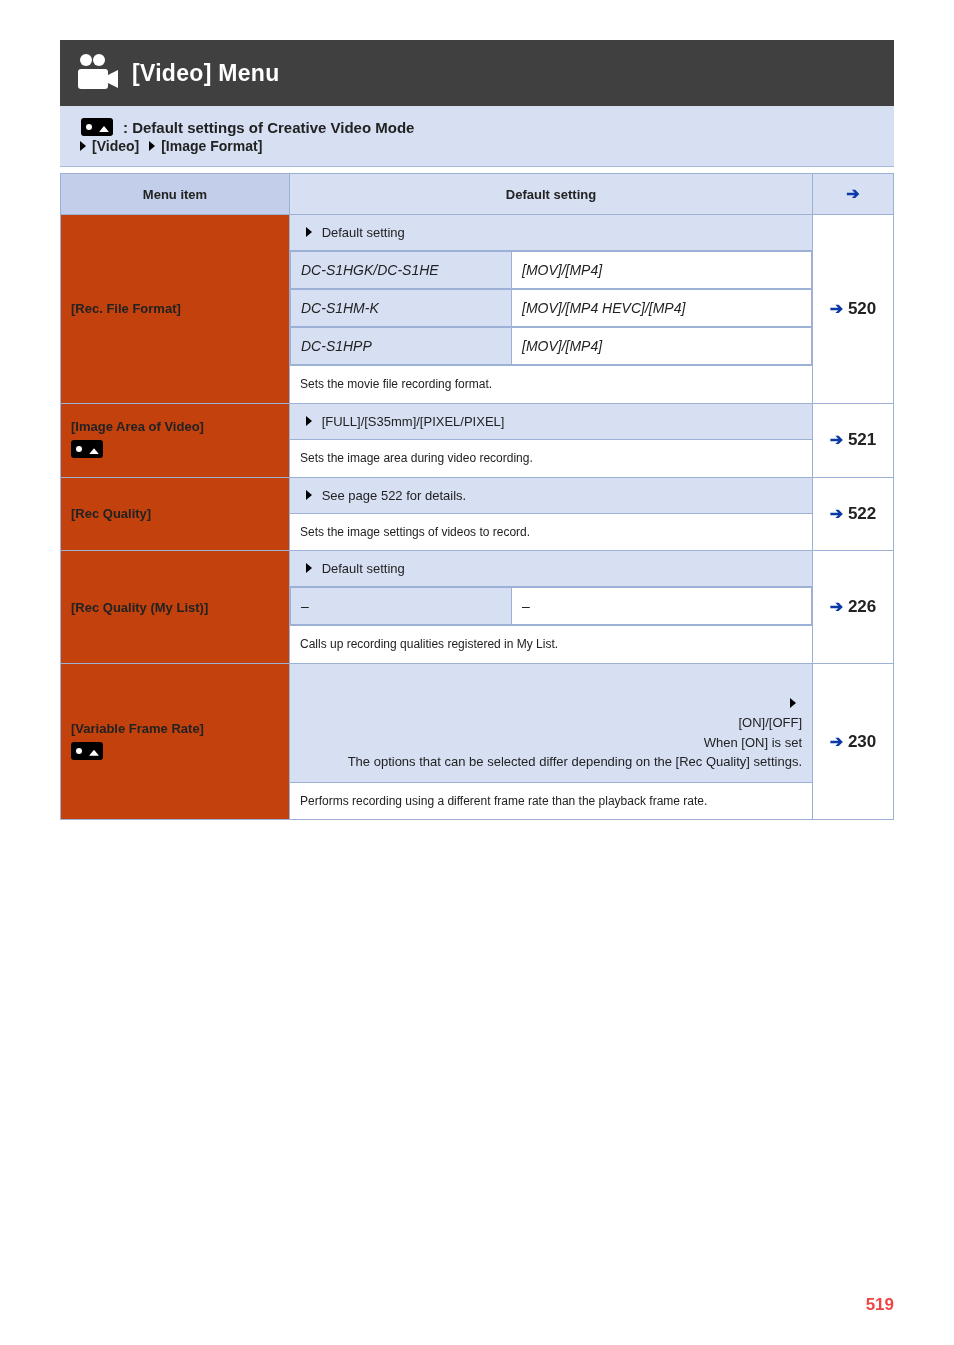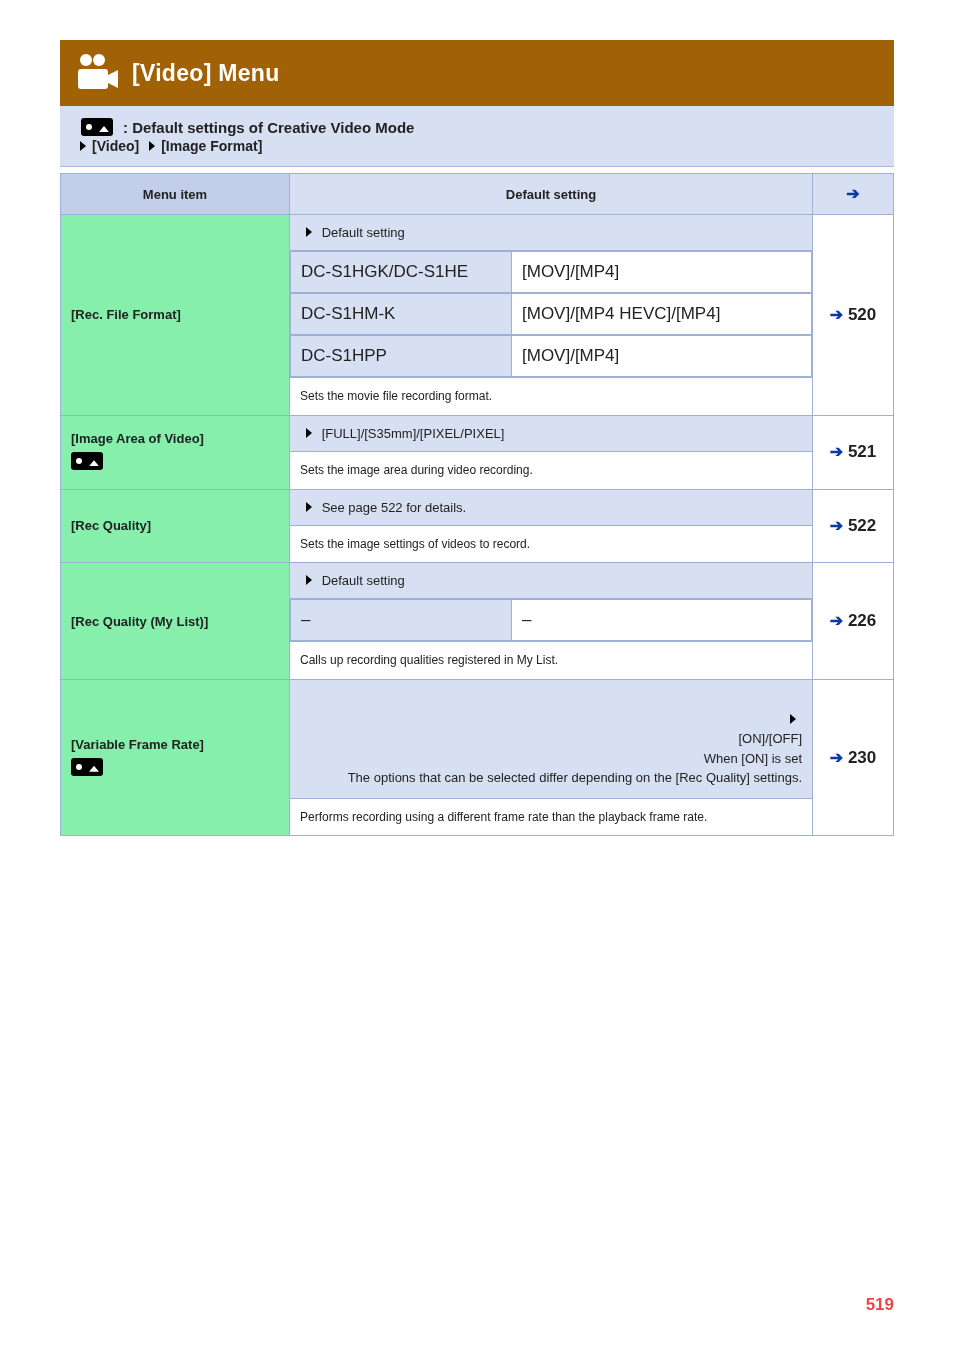--- a/index.html
+++ b/index.html
@@ -1,35 +1,35 @@
 <!DOCTYPE html>
 <html><head>
 <meta charset="utf-8">
 <style>
   body { margin:0; font-family: Arial, Helvetica, sans-serif; font-size:13px; color:#222; background:#fff; }
   .page { width:954px; min-height:1345px; box-sizing:border-box; padding:40px 60px 0 60px; position:relative; }
 
-  .header-bar { background:#a16207; color:#fff; height:66px; display:flex; align-items:center; padding:0 14px; }
+  .header-bar { background:#404040; color:#fff; height:66px; display:flex; align-items:center; padding:0 14px; }
   .video-icon { width:46px; height:40px; }
   .header-title { font-size:23px; font-weight:600; margin-left:12px; letter-spacing:0.3px; }
 
   .sub-bar { background:#d7e0f3; padding:12px 14px; border-bottom:1px solid #a8b8da; }
   .sub-bar .row1 { display:flex; align-items:center;padding-left:7px; }
   .mode-icon { width:32px; height:18px; background:#000; border-radius:3px; position:relative; display:inline-flex; align-items:center; justify-content:center; }
   .mode-icon::before { content:""; width:6px; height:6px; background:#fff; border-radius:50%; position:absolute; left:5px; }
   .mode-icon::after { content:""; width:10px; height:10px; position:absolute; right:4px; background:#fff; -webkit-mask:none; border-radius:1px; clip-path: polygon(0 100%, 50% 40%, 100% 100%); }
   .row1-text { font-size:15px; font-weight:600; margin-left:10px; }
   .sub-bar .row2 { margin-top:2px; display:flex; align-items:center; font-size:14px; font-weight:600; }
   .tri { display:inline-block; width:0; height:0; border-left:6px solid #000; border-top:5px solid transparent; border-bottom:5px solid transparent; margin:0 6px; }
 
   table.menu { width:100%; border-collapse:collapse; margin-top:6px;border-radius:8px; }
   table.menu td, table.menu th { border:1px solid #9db1d6; padding:10px 10px; vertical-align:middle; }
-  .col-item { width:208px; background:#86efac; font-size:13px; font-weight:600; }
+  .col-item { width:208px; background:#c2410c; font-size:13px; font-weight:600; }
   .inner-head { background:#d7e0f3; font-size:13px; }
-  .default-row td { font-size:17px; }
+  .default-row td { font-size:14px;font-style:italic; }
   .desc td { font-size:12px; line-height:1.4;margin-top:31px; }
   .refcol { width:60px; text-align:center; font-size:17px; font-weight:600; }
   .arrow { font-size:16px; color:#0b3aa8; font-weight:700; }
   .inner-table { width:100%; border-collapse:collapse; }
   .inner-table td { padding:10px; }
   .split-left { width:200px; }
   .nopad { padding:0 !important; border:none !important; }
   .header-row th { border-top:1px solid #9db1d6; }
 
   .page-num { position:absolute; bottom:30px; right:60px; font-size:17px; font-weight:700; color:#ef4444; }

